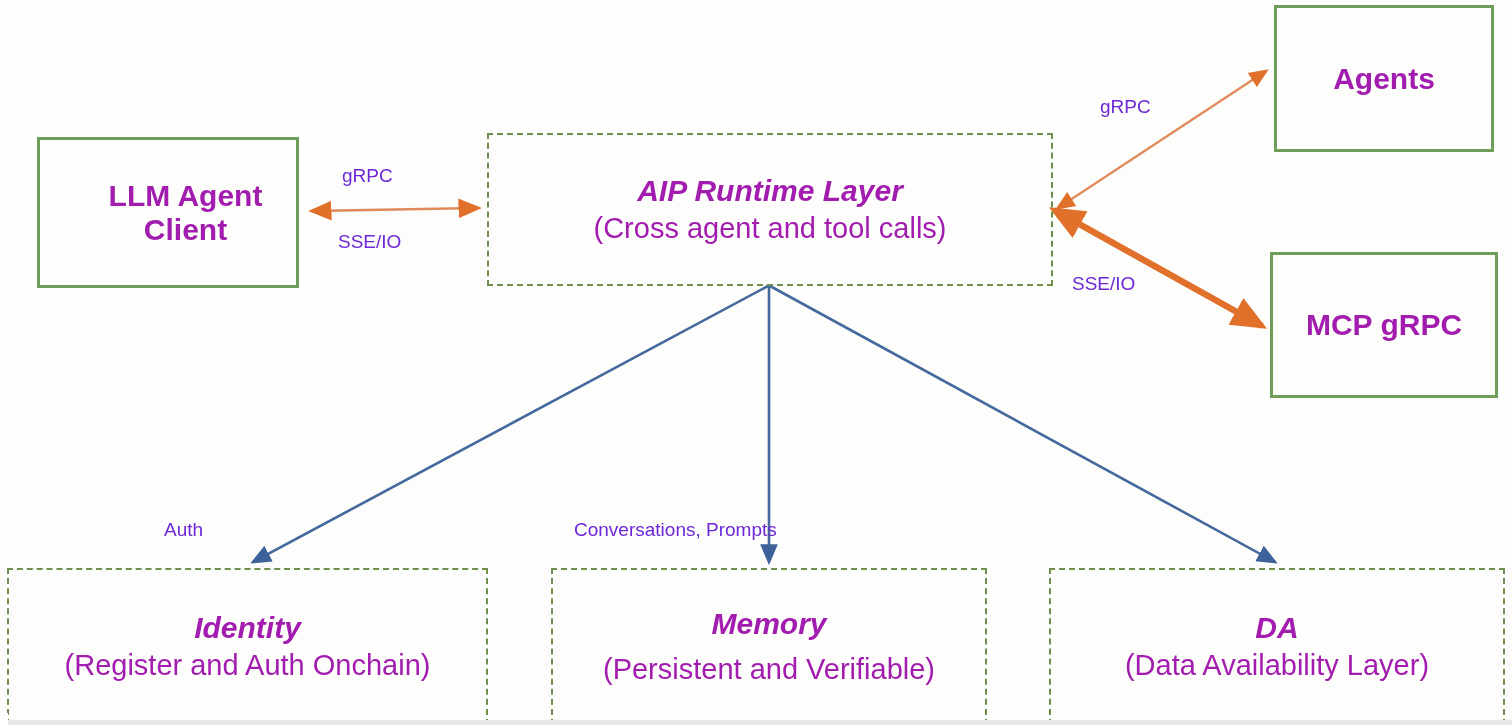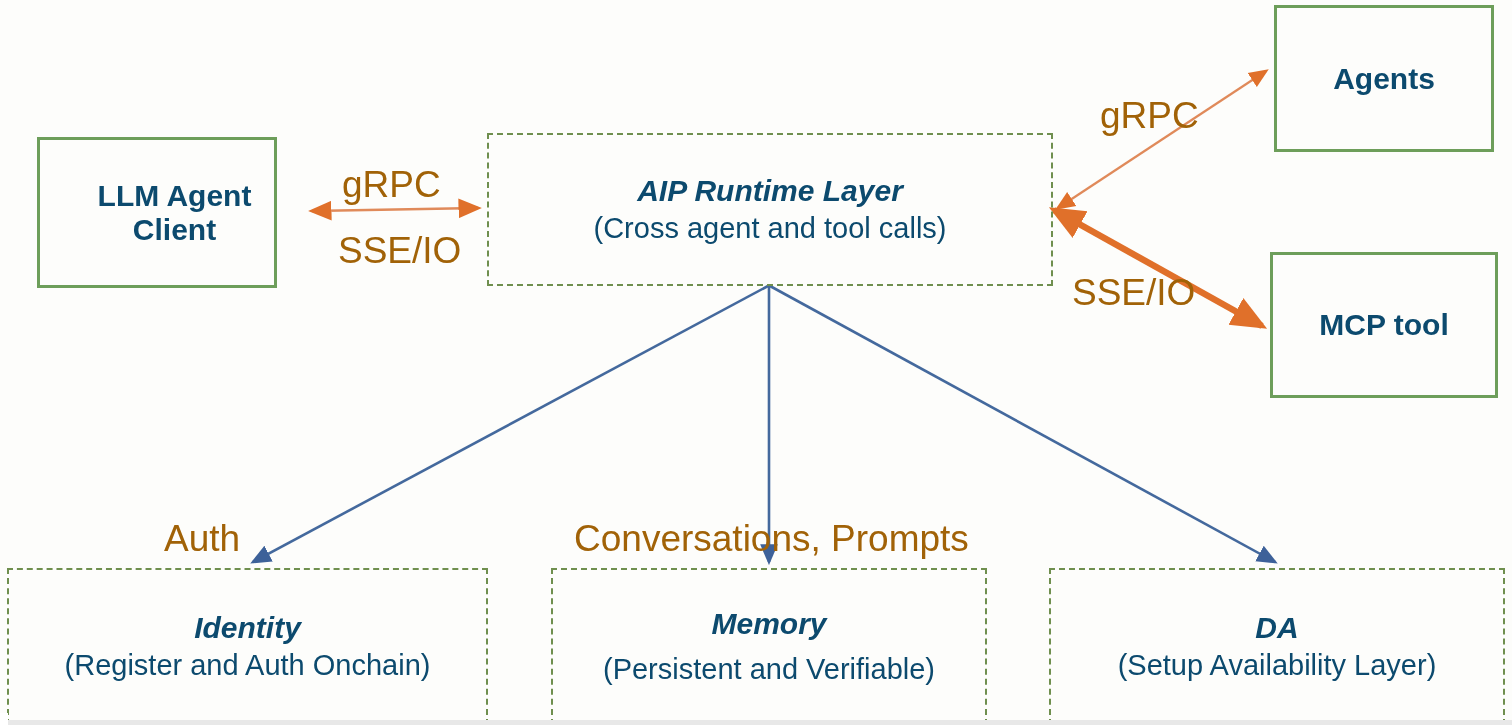--- a/index.html
+++ b/index.html
@@ -53,31 +53,31 @@
     text-align: center;
     background: transparent;
   }
   .box.solid {
     border: 3px solid #6d9e5a;
   }
   .box.dashed {
     border: 2px dashed #6f8f4e;
   }
   .box-title {
-    color: #0c4a6e;
+    color: #a21caf;
     line-height: 1.12;
   }
   .box-sub {
-    color: #0c4a6e;
+    color: #a21caf;
     line-height: 1.12;
   }
 
   
   #box-llm-agent-client {
-    left: 37px; top: 137px; width: 240px; height: 151px; padding-left: 35px;
+    left: 37px; top: 137px; width: 262px; height: 151px; padding-left: 35px;
   }
   #box-llm-agent-client .box-title {
     font-size: 30px; font-weight: bold;
   }
 
   #box-aip-runtime {
     left: 487px; top: 133px; width: 566px; height: 153px;
   }
   #box-aip-runtime .box-title {
     font-size: 30px; font-weight: bold; font-style: italic;
@@ -118,22 +118,22 @@
   }
   #box-identity .box-sub,
   #box-memory .box-sub,
   #box-da .box-sub {
     font-size: 29px; font-weight: normal;
   }
 
   
   .edge-label {
     position: absolute;
-    color: #a16207;
-    font-size: 37px;
+    color: #6d28d9;
+    font-size: 19px;
     white-space: nowrap;
     line-height: 1;
   }
   #label-grpc-left   { left: 342px; top: 166px; }
   #label-sse-left    { left: 338px; top: 232px; }
   #label-grpc-right  { left: 1100px; top:  97px; }
   #label-sse-right   { left: 1072px; top: 274px; }
   #label-setup       { left: 164px; top: 520px; }
   #label-conversations { left: 574px; top: 520px; }
   #label-storage     { left: 1096px; top: 520px; }
@@ -185,36 +185,36 @@
   <div class="box dashed" id="box-aip-runtime">
     <div class="box-title">AIP Runtime Layer</div>
     <div class="box-sub">(Cross agent and tool calls)</div>
   </div>
 
   <div class="box solid" id="box-agents">
     <div class="box-title">Agents</div>
   </div>
 
   <div class="box solid" id="box-mcp-tools">
-    <div class="box-title">MCP tool</div>
+    <div class="box-title">MCP gRPC</div>
   </div>
 
   <div class="box dashed" id="box-identity">
     <div class="box-title">Identity</div>
     <div class="box-sub">(Register and Auth Onchain)</div>
   </div>
 
   <div class="box dashed" id="box-memory">
     <div class="box-title">Memory</div>
     <div class="box-sub">(Persistent and Verifiable)</div>
   </div>
 
   <div class="box dashed" id="box-da">
     <div class="box-title">DA</div>
-    <div class="box-sub">(Setup Availability Layer)</div>
+    <div class="box-sub">(Data Availability Layer)</div>
   </div>
 
   <div class="edge-label" id="label-grpc-left">gRPC</div>
 
   <div class="edge-label" id="label-sse-left">SSE/IO</div>
 
   <div class="edge-label" id="label-grpc-right">gRPC</div>
 
   <div class="edge-label" id="label-sse-right">SSE/IO</div>
 

